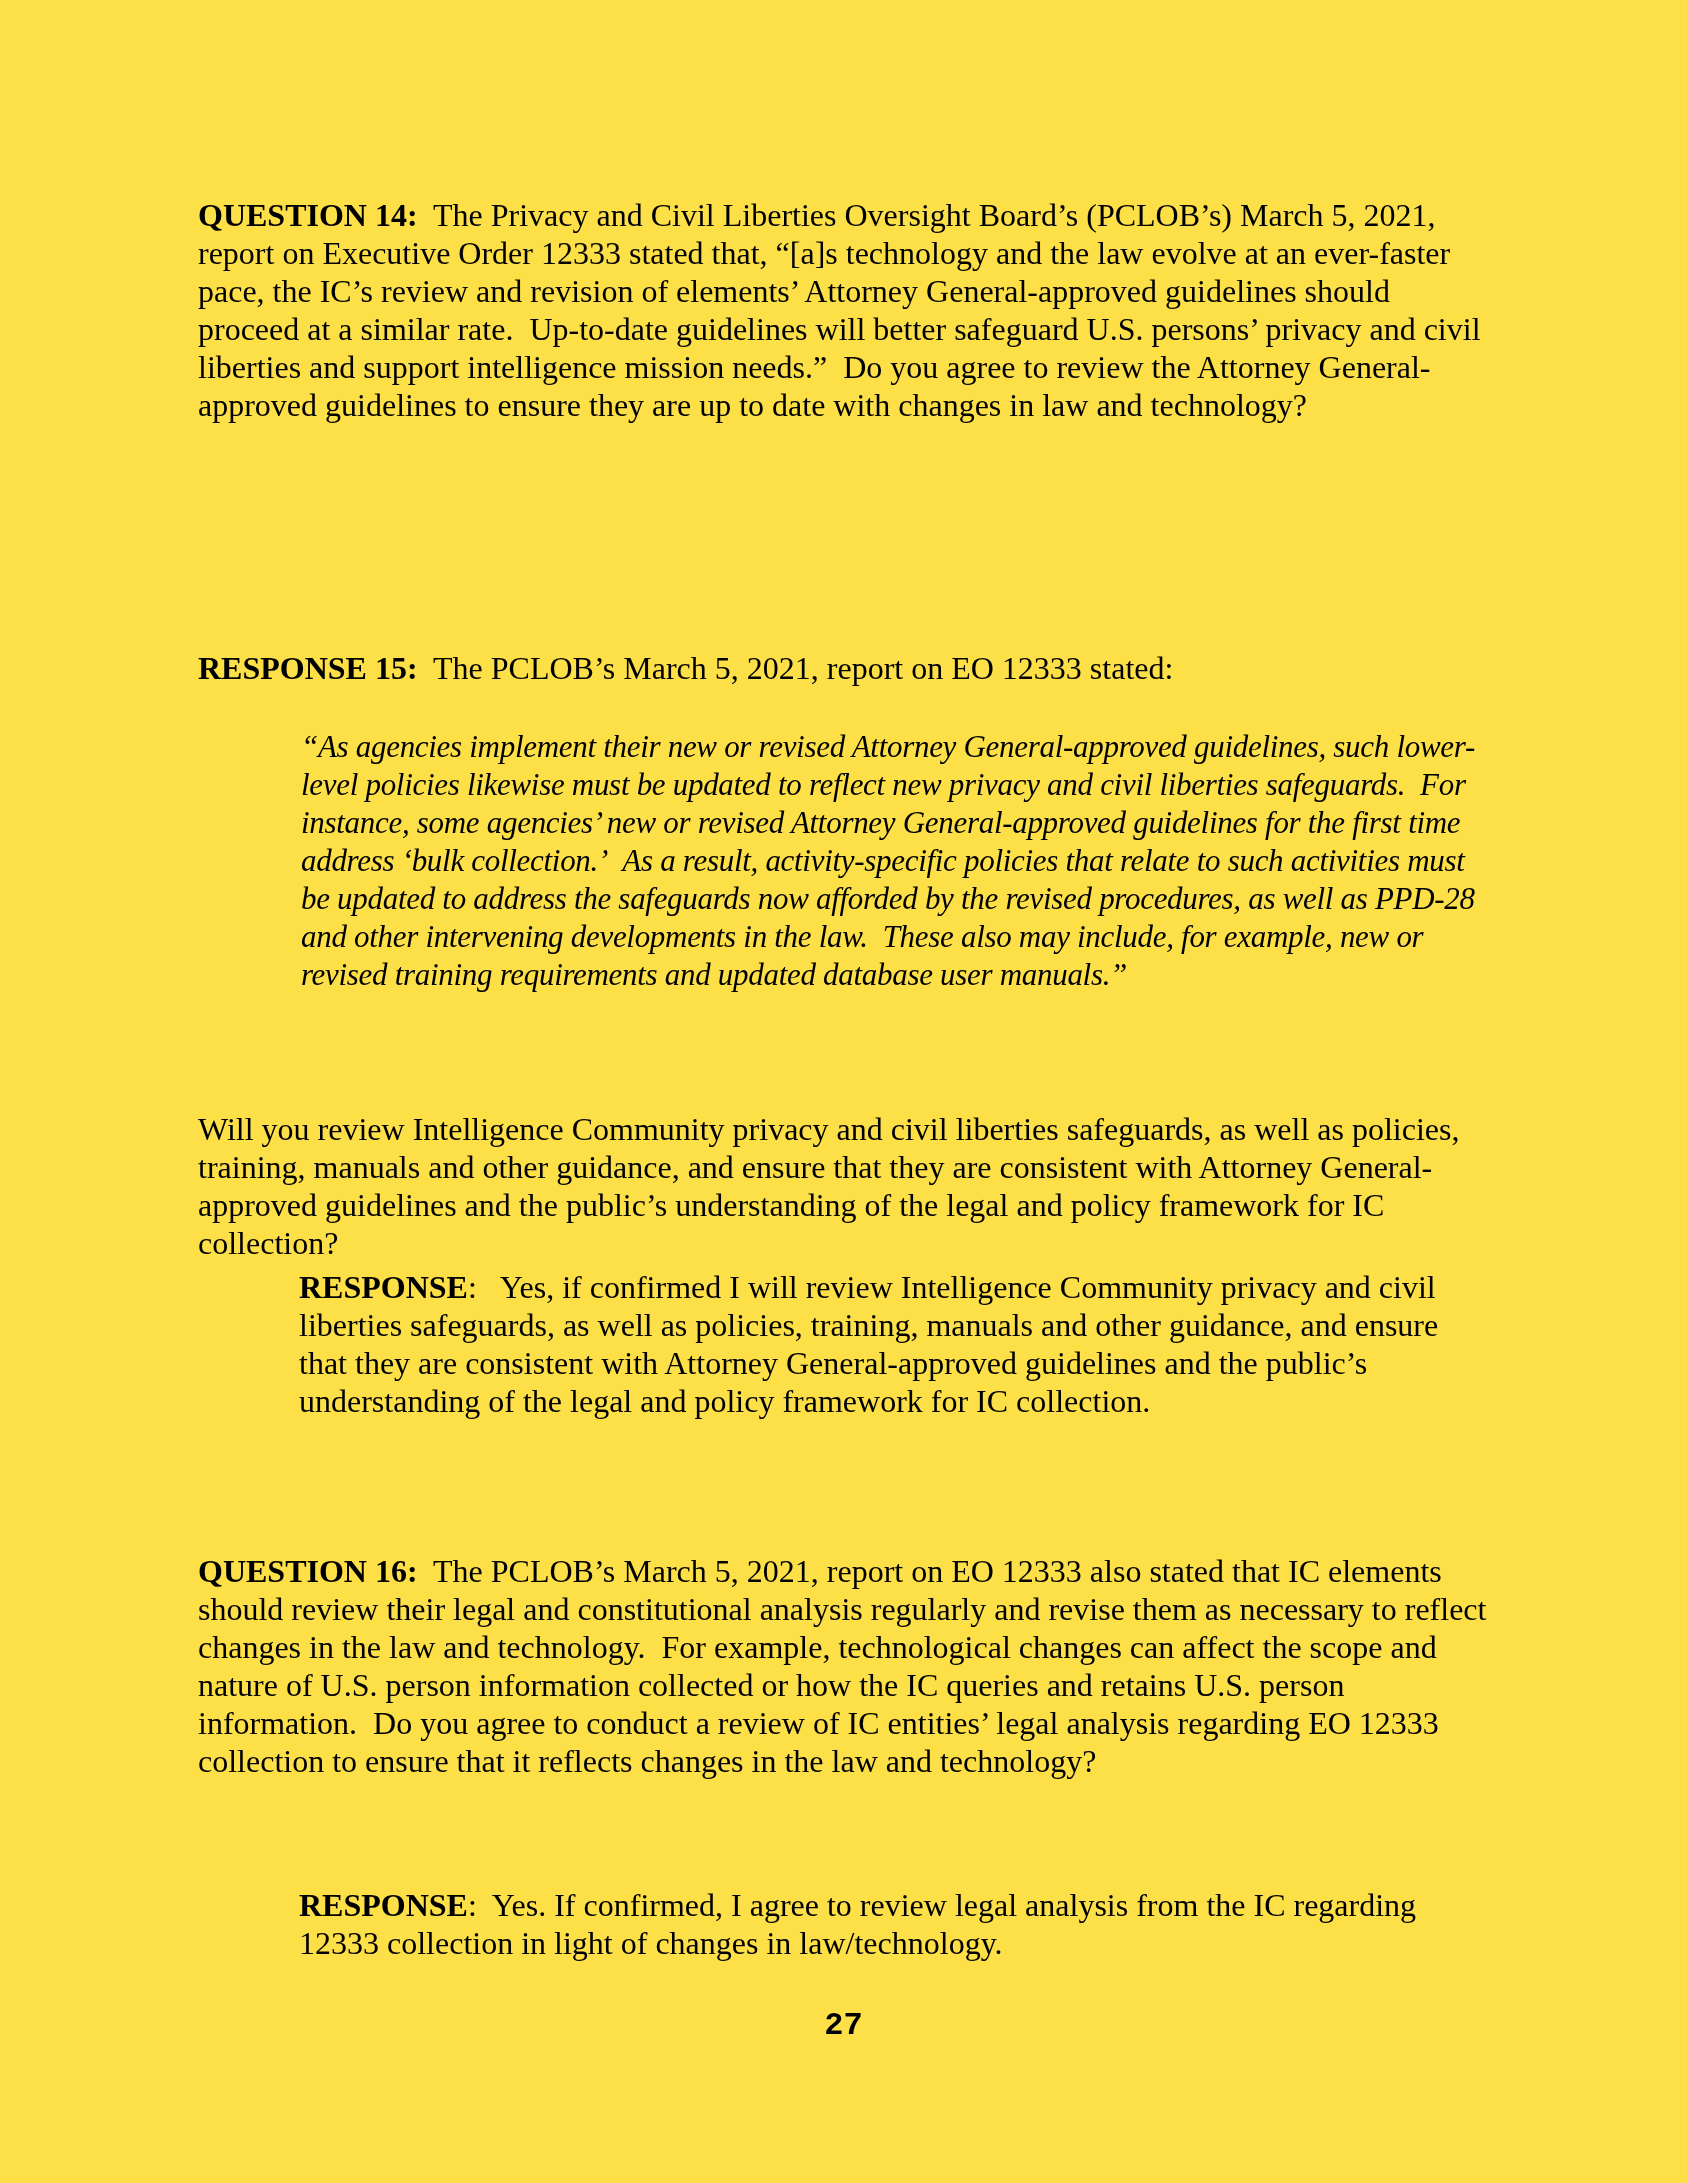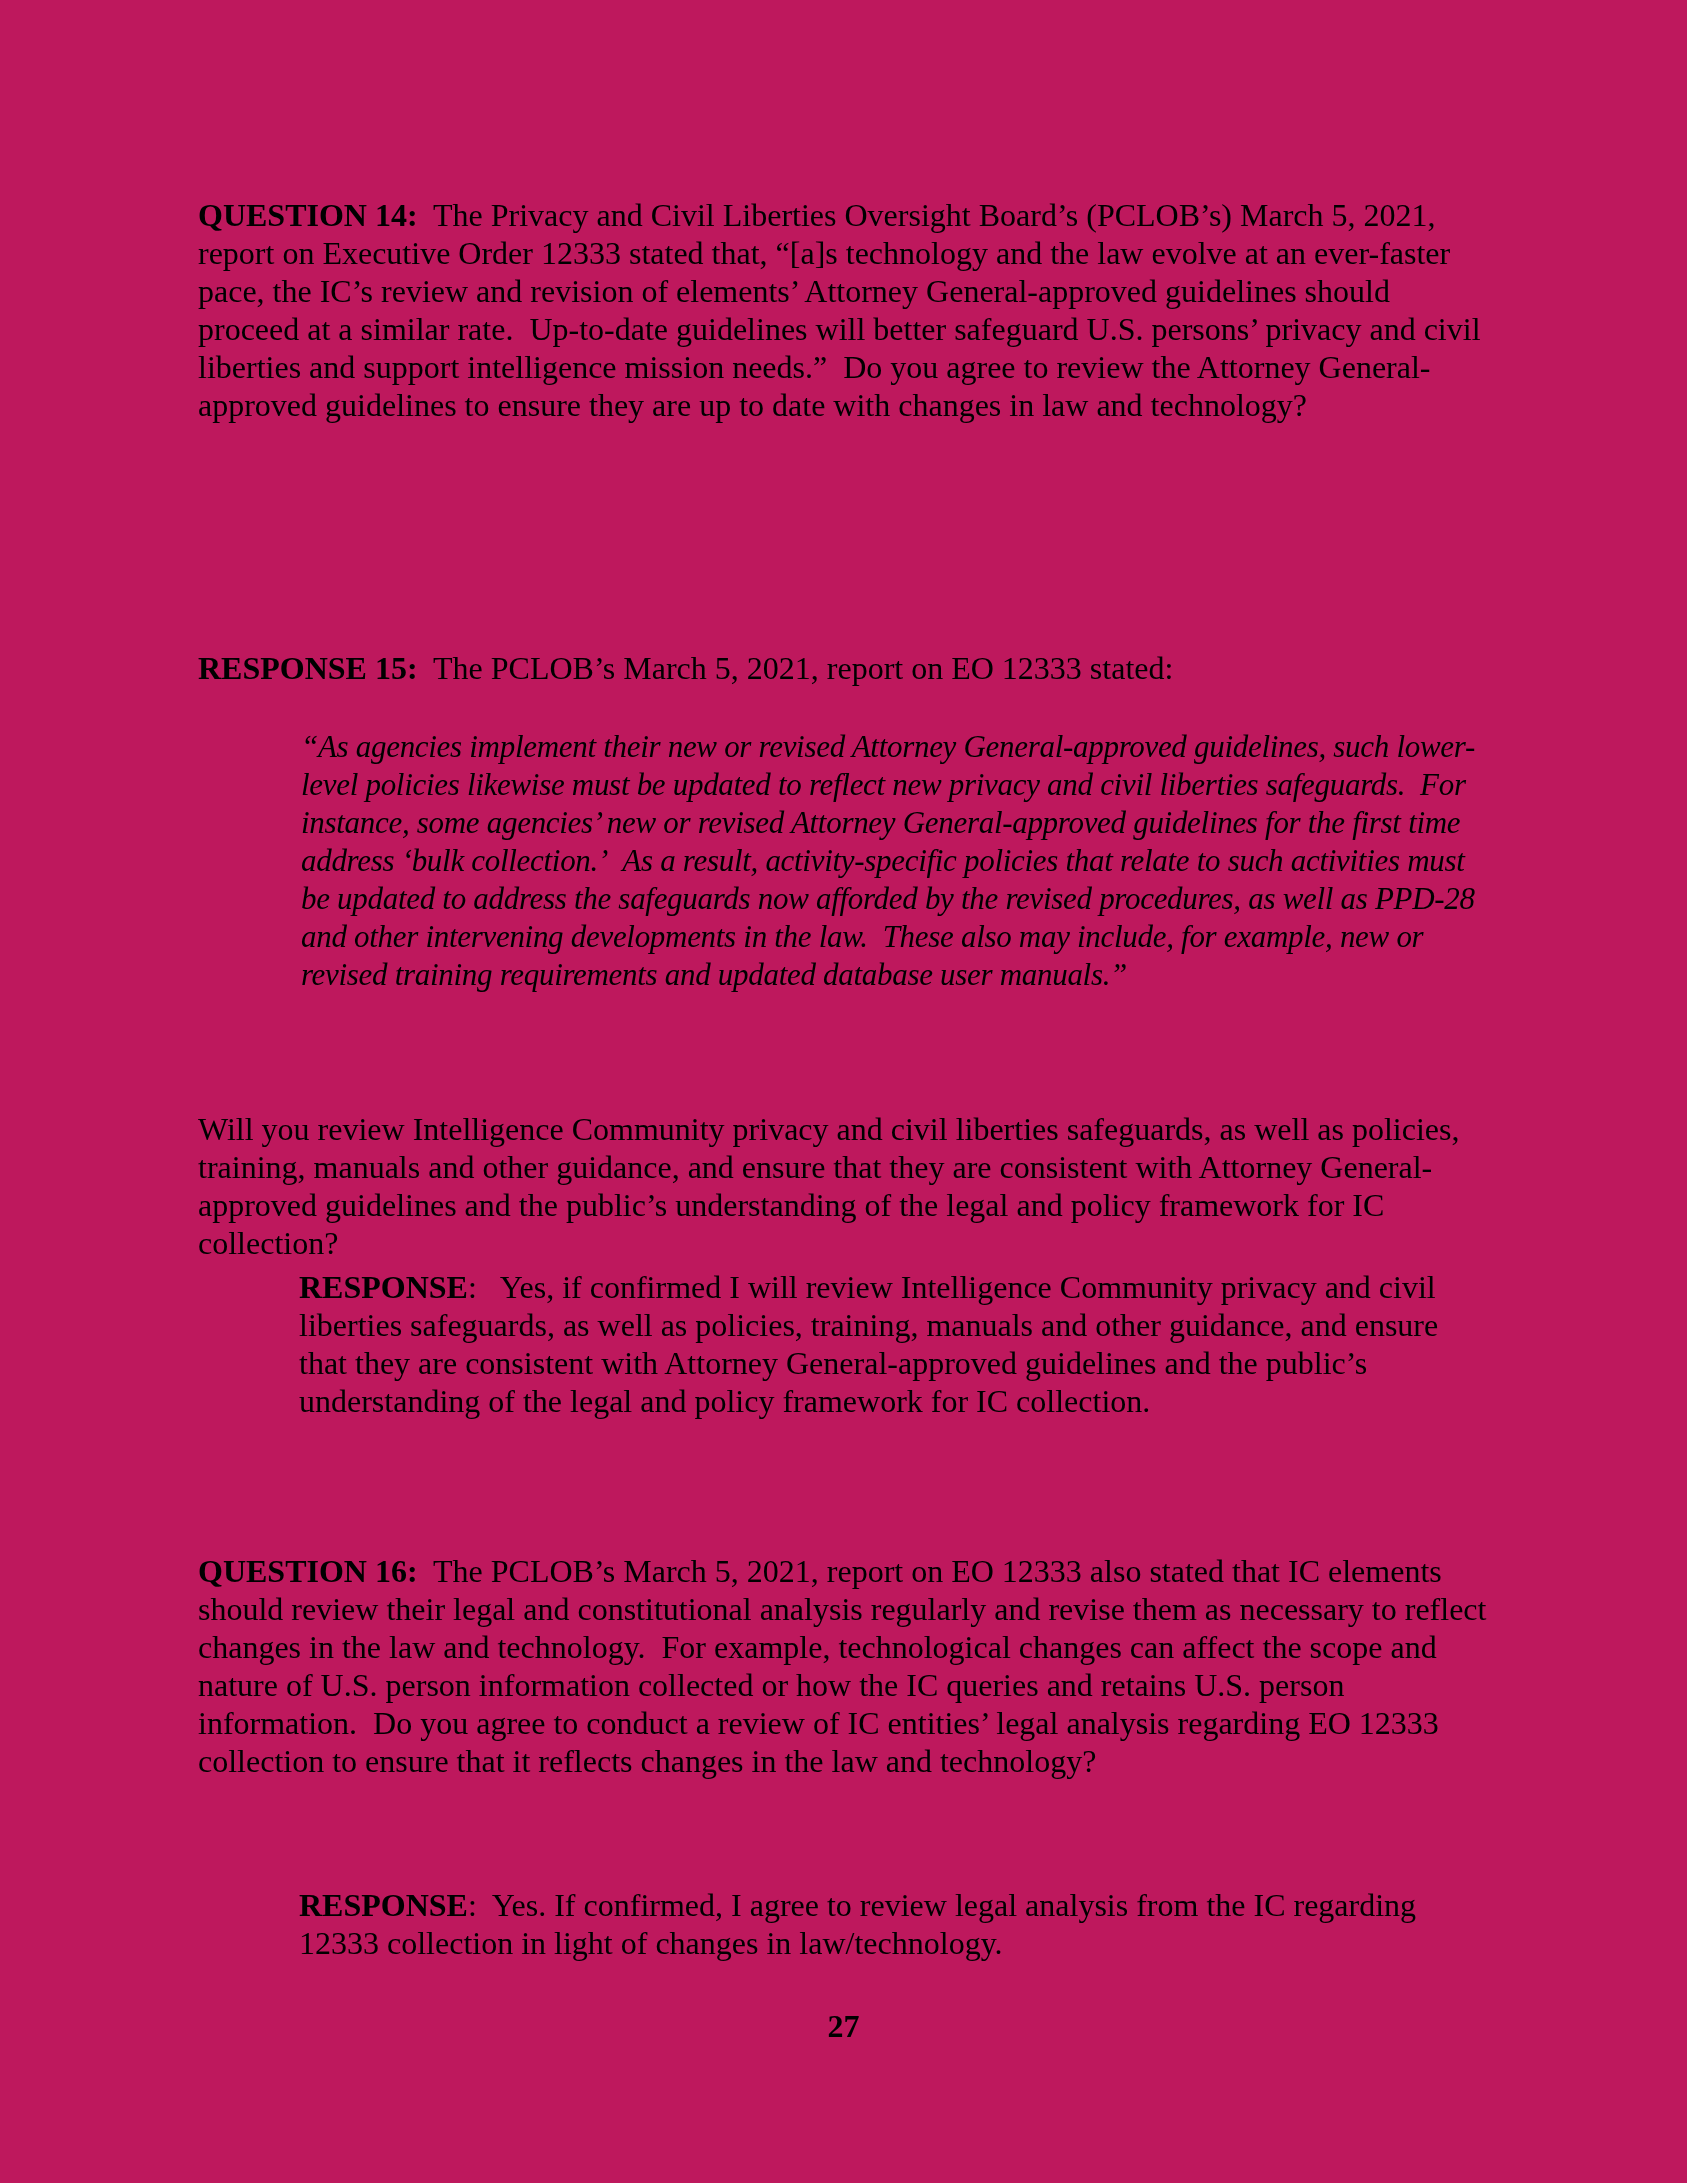--- a/index.html
+++ b/index.html
@@ -4,21 +4,21 @@
 <style>
   html, body {
     margin: 0;
     padding: 0;
     background: #ffffff;
   }
   .page {
     position: relative;
     width: 1687px;
     height: 2183px;
-    background: #be185d;
+    background: #fde047;
     color: #000000;
     font-family: "Liberation Serif", serif;
     font-size: 32px;
     line-height: 38px;
     overflow: hidden;
   }
   .block {
     position: absolute;
     margin: 0;
     text-align: left;
@@ -40,20 +40,21 @@
   .w15   { top: 1110px; }
   .r15   { top: 1268px; }
   .q16   { top: 1508px; margin-top: 44px; }
   .r16   { top: 1886px; }
   .pagenum {
     top: 2007px;
     left: 0;
     width: 1687px;
     text-align: center;
     font-weight: bold;
+    font-family: Liberation Mono, monospace;
   }
 </style>
 </head>
 <body>
 
 <div class="page">
 
   <p class="block full q14"><span class="bold">QUESTION 14:</span><span>&nbsp; The Privacy and Civil Liberties Oversight Board’s (PCLOB’s) March 5, 2021, report on Executive Order 12333 stated that, “[a]s technology and the law evolve at an ever-faster pace, the IC’s review and revision of elements’ Attorney General-approved guidelines should proceed at a similar rate.&nbsp; Up-to-date guidelines will better safeguard U.S. persons’ privacy and civil liberties and support intelligence mission needs.”&nbsp; Do you agree to review the Attorney General-approved guidelines to ensure they are up to date with changes in law and technology?</span></p>
 
 

